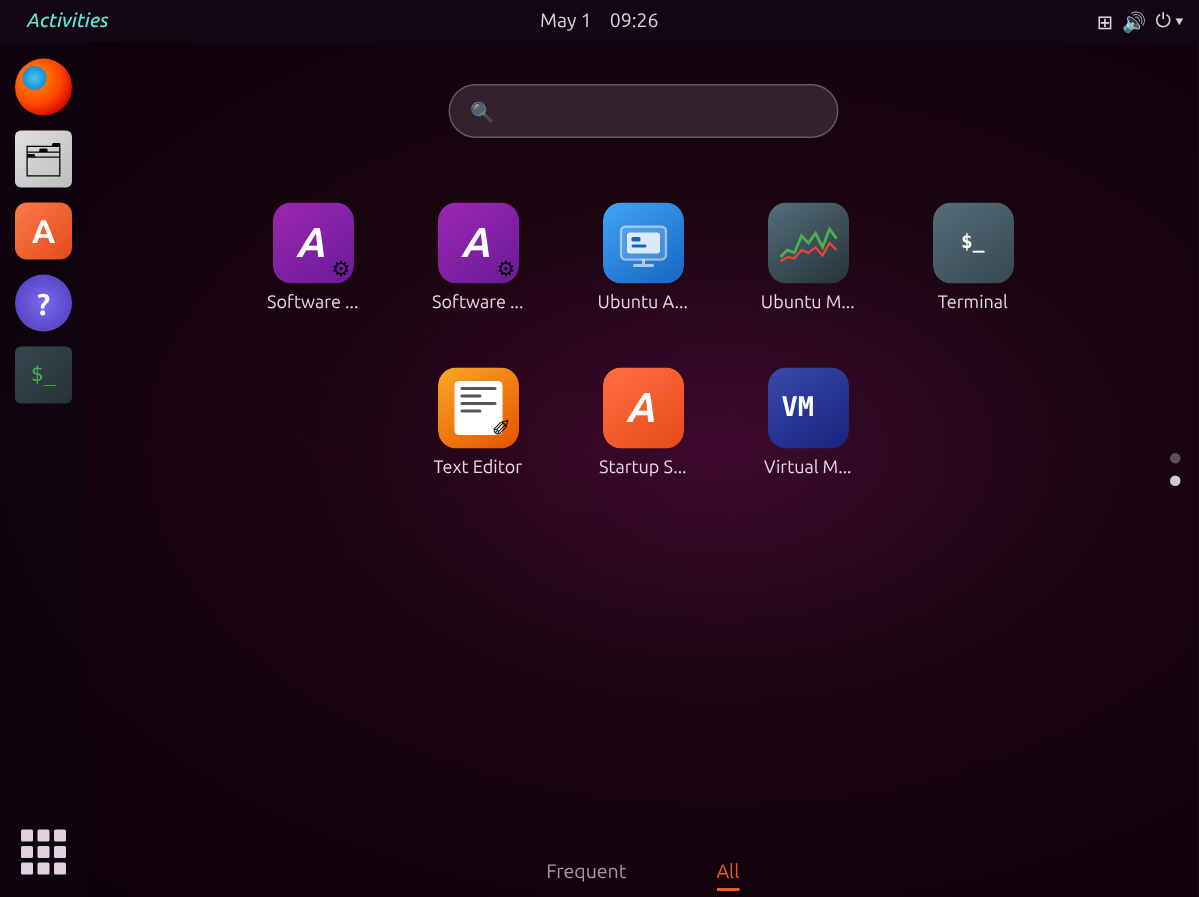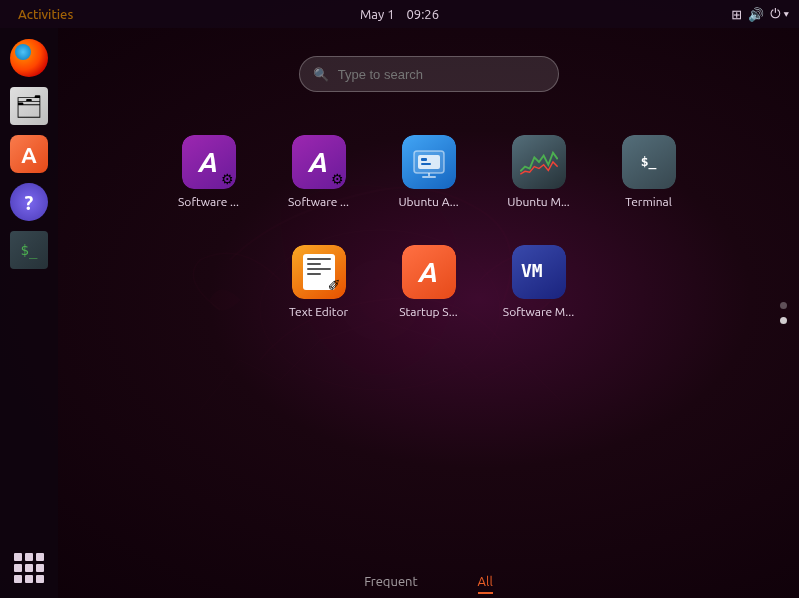--- a/index.html
+++ b/index.html
@@ -41,28 +41,29 @@
       align-items: center;
       justify-content: space-between;
       z-index: 100;
       padding: 0 10px;
     }
     .topbar-left {
       display: flex;
       align-items: center;
     }
     .activities-btn {
-      color: #a16207;
+      color: #5eead4;
       font-size: 13px;
       font-weight: 500;
       padding: 0 8px;
       cursor: pointer;
       height: 28px;
       display: flex;
       align-items: center;
+      font-style: italic;
     }
     .topbar-center {
       position: absolute;
       left: 50%;
       transform: translateX(-50%);
       color: #e0d0e0;
       font-size: 13px;
       display: flex;
       gap: 12px;
     }
@@ -545,21 +546,20 @@
         </div>
       </div>
     </div>
   </div>
 </div>
 
 <div class="overlay">
 
   <div class="search-bar">
     <span class="search-icon">🔍</span>
-    <input class="search-input" type="text" placeholder="Type to search" style="">
   </div>
 
   <div class="app-grid">
 
     <div class="app-row">
 
       <div class="app-item">
         <div class="app-icon-wrapper">
           <div class="icon-software-updater">
             <span class="letter">A</span>
@@ -648,21 +648,21 @@
 
       <div class="app-item">
         <div class="app-icon-wrapper">
           <div class="icon-virtualbox">
             <svg width="42" height="42" viewBox="0 0 42 42">
 
               <text x="3" y="26" font-family="monospace" font-size="18" font-weight="bold" fill="white">VM</text>
             </svg>
           </div>
         </div>
-        <span class="app-label">Software M...</span>
+        <span class="app-label">Virtual M...</span>
       </div>
 
     </div>
   </div>
 
   <div class="page-dots">
     <div class="page-dot"></div>
     <div class="page-dot active"></div>
   </div>
 

